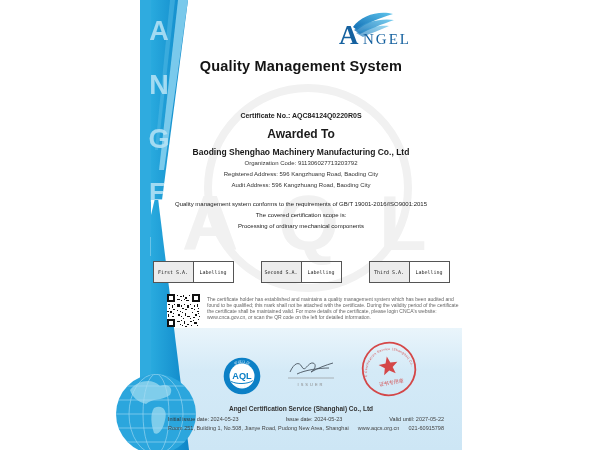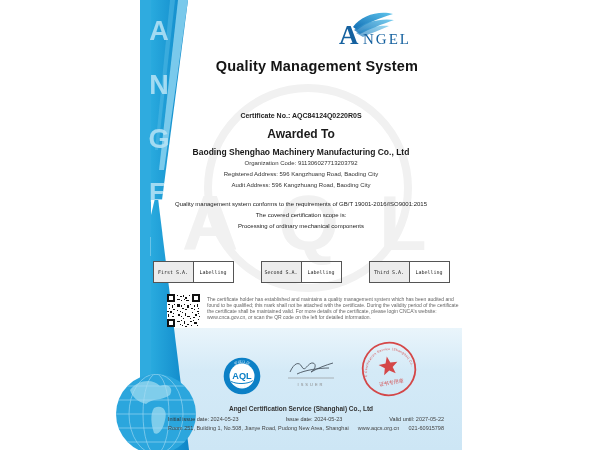--- a/index.html
+++ b/index.html
@@ -8,21 +8,21 @@
   .abs{position:absolute;}
   .cert-page{position:absolute;left:140px;top:0;width:322px;height:450px;background:#fff;}
   .bottom-band{position:absolute;left:0;top:328px;width:322px;height:122px;
     background:linear-gradient(180deg,#eaf5fb 0%,#d4eaf7 35%,#cde6f5 100%);}
   .wm-circle{position:absolute;left:64px;top:84px;width:192px;height:192px;border:8px solid #f1f1f1;border-radius:50%;}
   .wm-text{position:absolute;left:42px;top:178px;width:280px;font-size:78px;font-weight:bold;
     color:#f1f1f1;letter-spacing:40px;white-space:nowrap;}
   .band-svg{position:absolute;left:112px;top:0;width:92px;height:450px;}
   .content{position:absolute;left:0;top:0;width:600px;height:450px;}
   .ctr{position:absolute;left:140px;width:322px;text-align:center;}
-  .title{font-size:14.5px;font-weight:bold;line-height:16px;color:#141414;letter-spacing:.2px;padding-left:16px;}
+  .title{font-size:14.5px;font-weight:bold;line-height:16px;color:#141414;letter-spacing:.2px;}
   .certno{font-size:7px;font-weight:bold;color:#222;}
   .awarded{font-size:12px;font-weight:bold;color:#1a1a1a;}
   .company{font-size:8.5px;font-weight:bold;color:#1a1a1a;}
   .info{font-size:6px;color:#333;}
   .mid{font-size:6px;color:#222;}
   .audit-table{position:absolute;left:140px;top:261px;width:322px;display:flex;justify-content:center;gap:27px;}
   .pair{display:flex;}
   .cell{width:39px;height:20px;border:1px solid #555;display:flex;align-items:center;justify-content:center;
         font-family:"DejaVu Sans Mono",monospace;font-size:5px;color:#222;}
   .cell.lblc{background:#ececec;border-right:none;}

